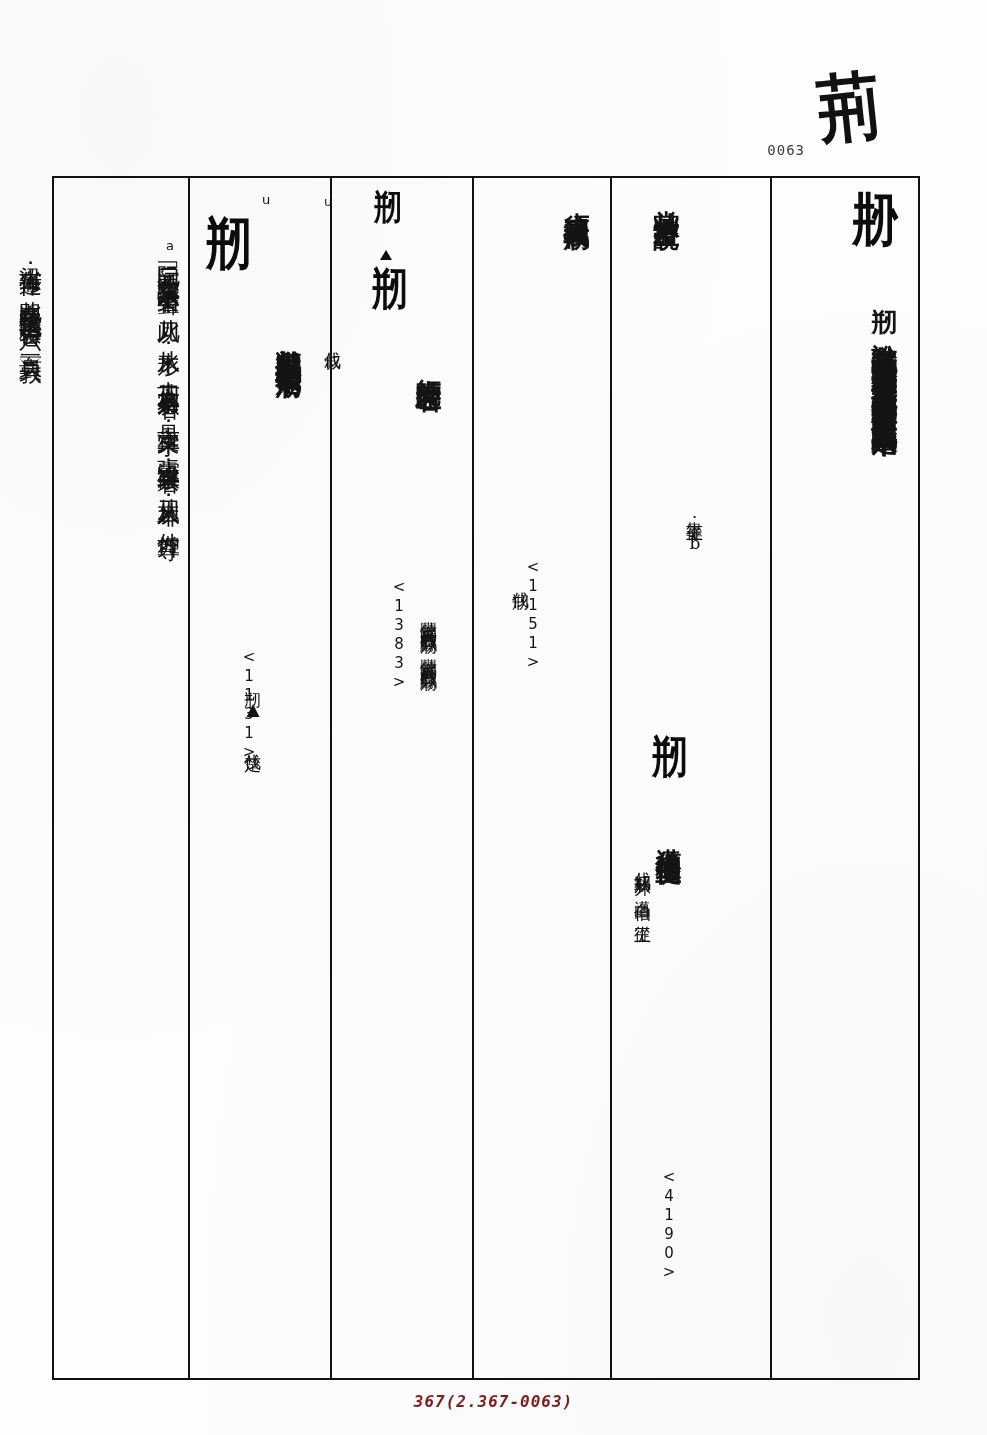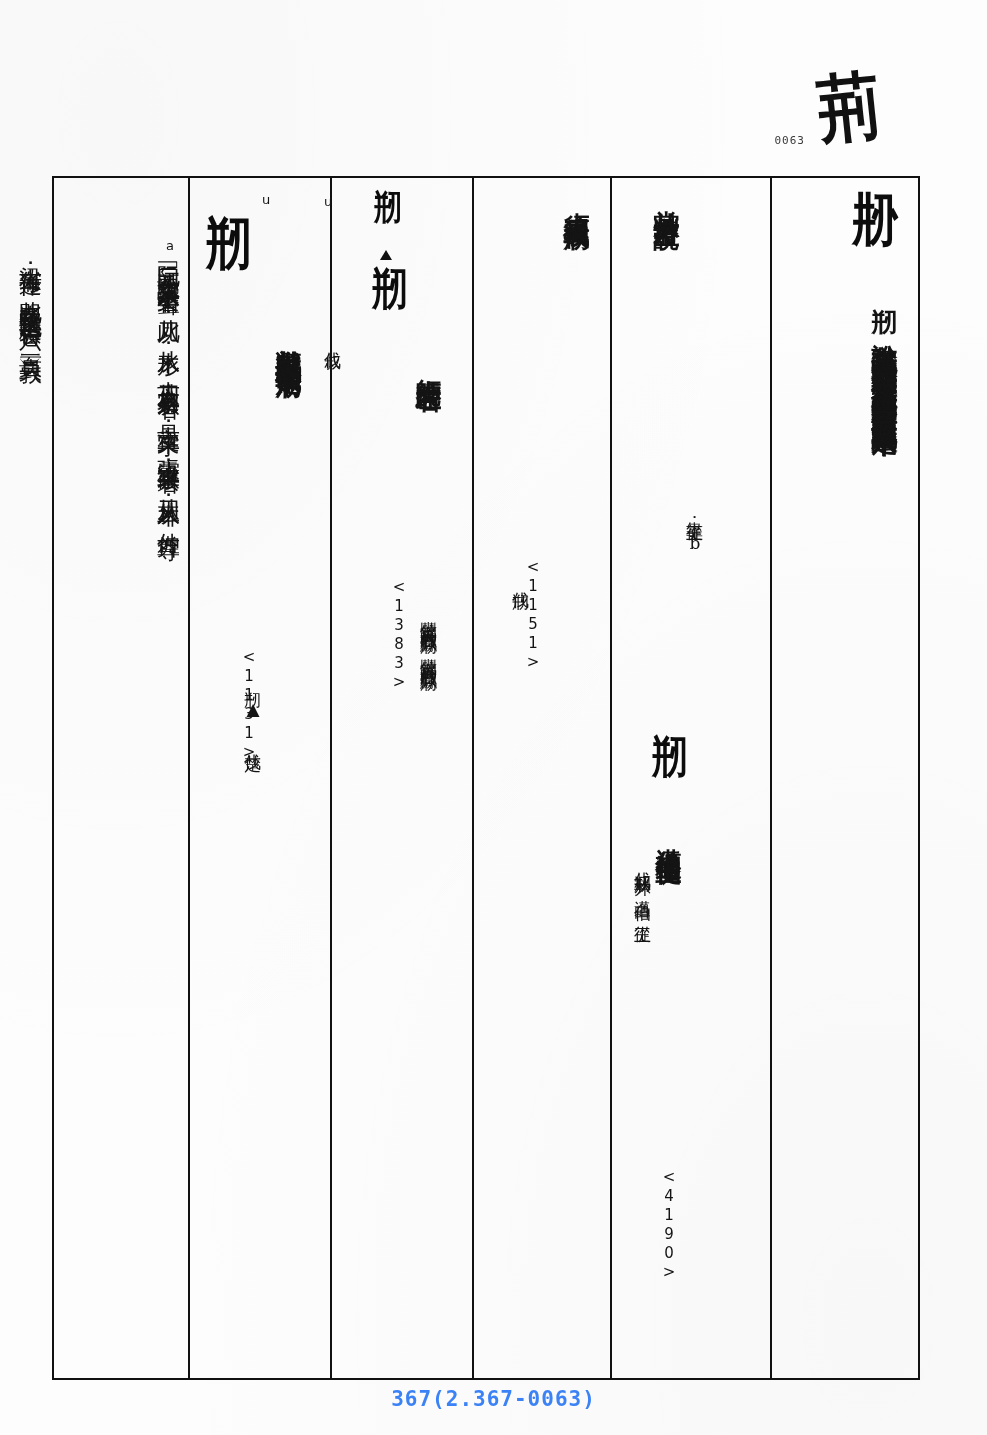--- a/index.html
+++ b/index.html
@@ -45,24 +45,24 @@
     font-weight: bold;
     color: #111;
     line-height: 0.95;
     letter-spacing: -6px;
     transform: rotate(-6deg) scaleY(1.18);
     white-space: nowrap;
   }
 
   #scan-number {
     position: absolute;
-    top: 134px;
+    top: 142px;
     right: 182px;
     font-family: "DejaVu Sans Mono", monospace;
-    font-size: 11px;
+    font-size: 14px;
     color: #3a3a3a;
     letter-spacing: 1px;
   }
 
   
   #manuscript-frame {
     position: absolute;
     left: 52px;
     top: 176px;
     width: 868px;
@@ -142,24 +142,25 @@
   }
 
   
   #folio-line {
     position: absolute;
     left: 0;
     right: 0;
     bottom: 24px;
     text-align: center;
     font-family: "DejaVu Sans Mono", monospace;
-    font-size: 21px;
-    font-weight: bold;
-    color: #3b82f6;
+    font-size: 16px;
+    font-weight: bold;
+    color: #7f1d1d;
     letter-spacing: 1px;
+    font-style: italic;
   }
 
   
   .tri-mark {
     position: absolute;
     width: 0;
     height: 0;
     border-left: 6px solid transparent;
     border-right: 6px solid transparent;
     border-bottom: 10px solid #111;

